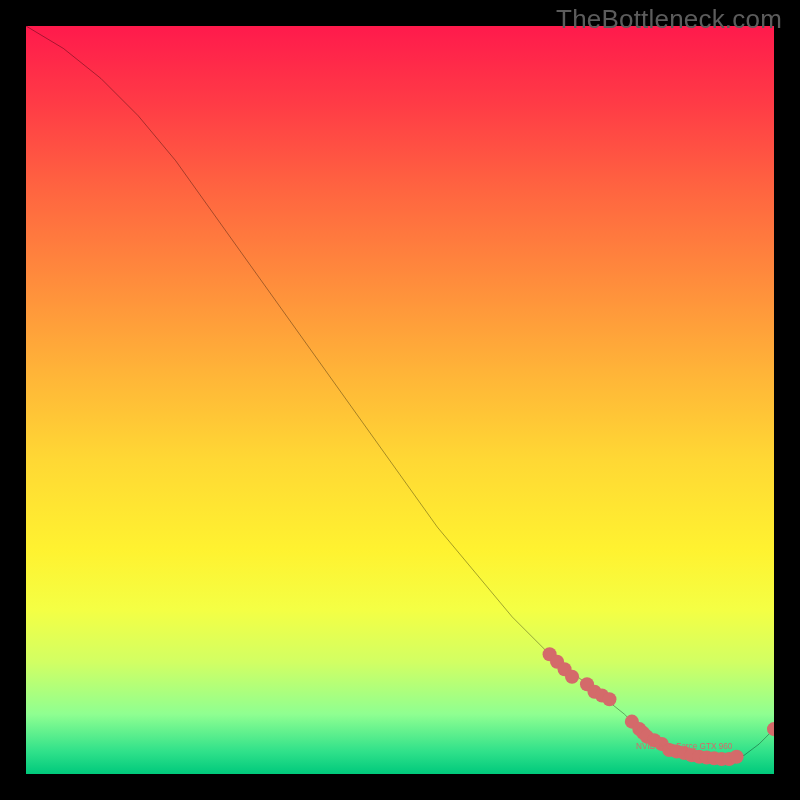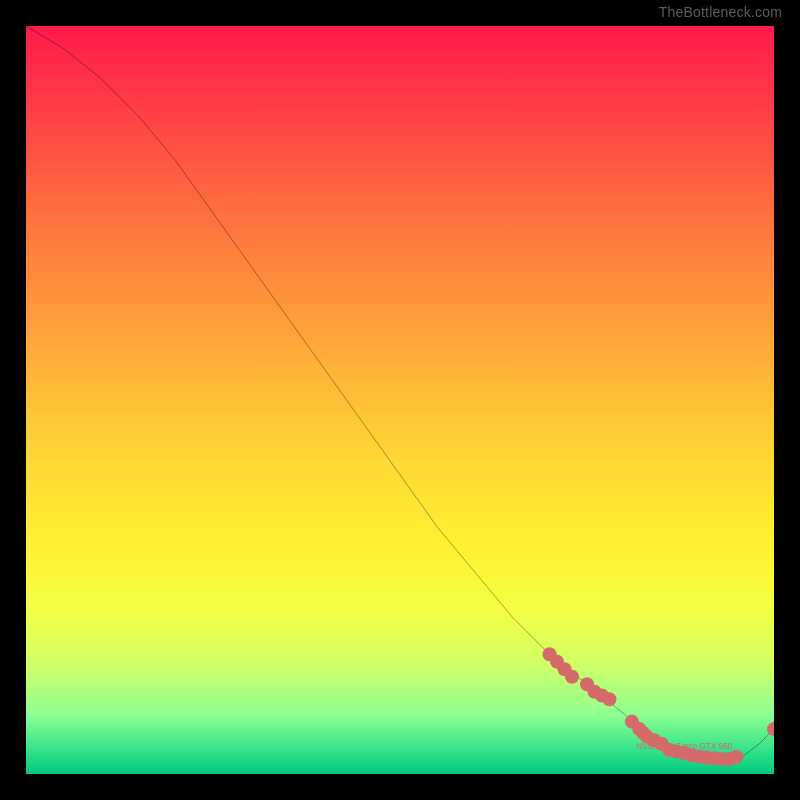--- a/index.html
+++ b/index.html
@@ -15,21 +15,21 @@
     position: relative;
     width: 800px;
     height: 800px;
     background: #000;
   }
   .watermark {
     position: absolute;
     top: 4px;
     right: 18px;
     color: #5c5c5c;
-    font-size: 14px;
+    font-size: 26px;
     font-weight: 400;
     letter-spacing: 0.2px;
     z-index: 4;
     margin-left: 6px;
   }
   .plot {
     position: absolute;
     left: 26px;
     top: 26px;
     width: 748px;

